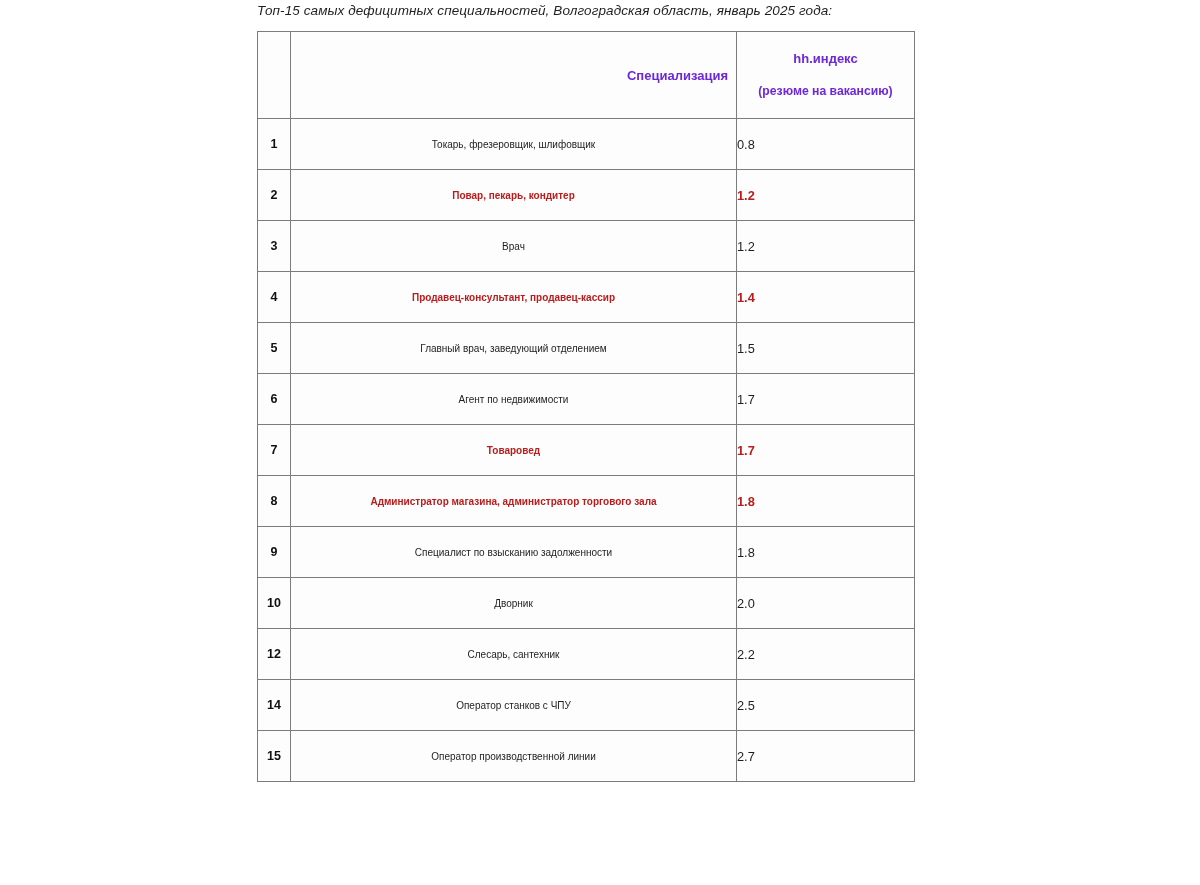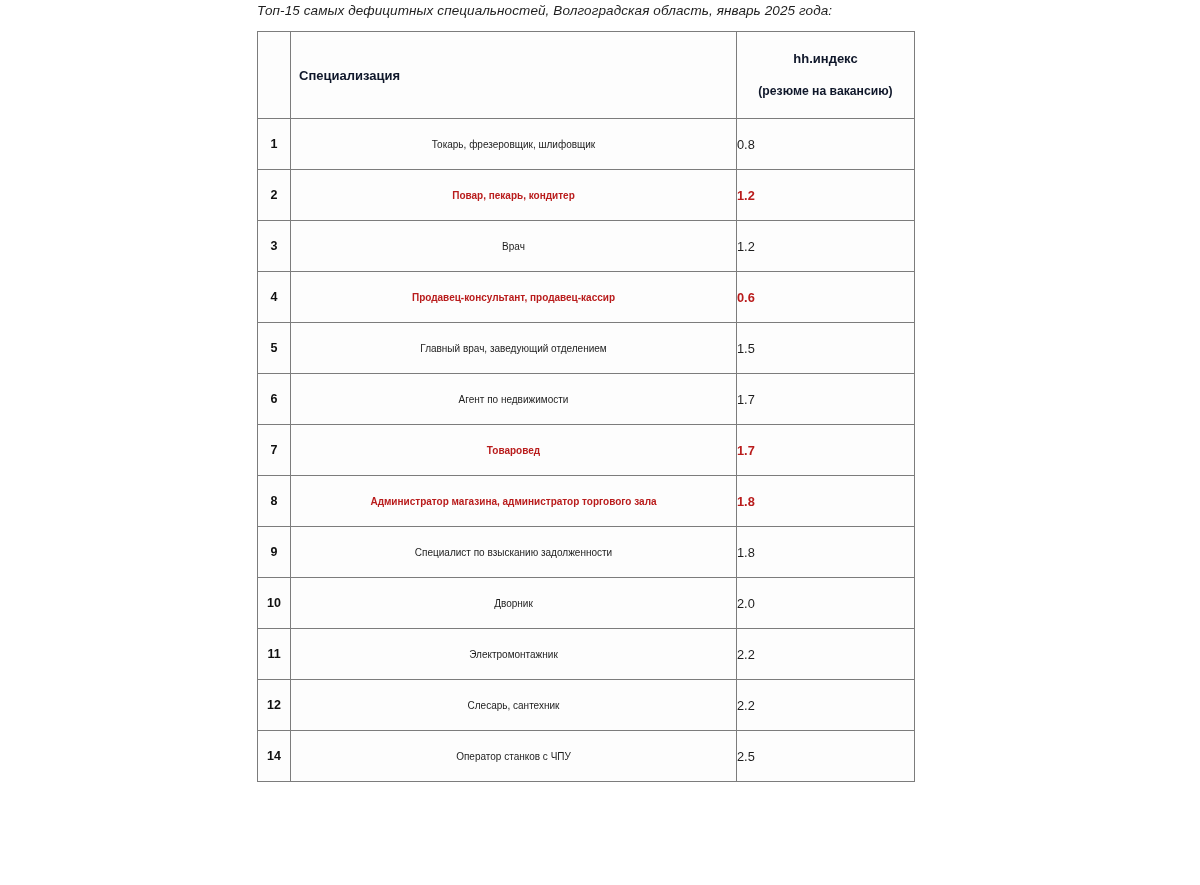--- a/index.html
+++ b/index.html
@@ -63,26 +63,26 @@
     background: #fdfdfd;
     padding: 0;
     vertical-align: middle;
   }
 
   
   thead th {
     height: 86px;
     font-size: 13px;
     font-weight: bold;
-    color: #0f172a;
+    color: #6d28d9;
     text-align: center;
   }
   thead th.h-num { }
   thead th.h-spec {
-    text-align: left;
+    text-align: right;
     padding: 0 8px;
   }
   thead th.h-val {
     padding: 0 6px;
     line-height: 1.15;
   }
   .h-val-line1 {
     display: block;
     margin-bottom: 17px;
     font-size: 13px;
@@ -159,21 +159,21 @@
             <td class="cell-val">1.2</td>
           </tr>
           <tr>
             <td class="cell-num">3</td>
             <td class="cell-spec">Врач</td>
             <td class="cell-val">1.2</td>
           </tr>
           <tr class="is-bold">
             <td class="cell-num">4</td>
             <td class="cell-spec">Продавец-консультант, продавец-кассир</td>
-            <td class="cell-val">0.6</td>
+            <td class="cell-val">1.4</td>
           </tr>
           <tr>
             <td class="cell-num">5</td>
             <td class="cell-spec">Главный врач, заведующий отделением</td>
             <td class="cell-val">1.5</td>
           </tr>
           <tr>
             <td class="cell-num">6</td>
             <td class="cell-spec">Агент по недвижимости</td>
             <td class="cell-val">1.7</td>
@@ -192,31 +192,31 @@
             <td class="cell-num">9</td>
             <td class="cell-spec">Специалист по взысканию задолженности</td>
             <td class="cell-val">1.8</td>
           </tr>
           <tr>
             <td class="cell-num">10</td>
             <td class="cell-spec">Дворник</td>
             <td class="cell-val">2.0</td>
           </tr>
           <tr>
-            <td class="cell-num">11</td>
-            <td class="cell-spec">Электромонтажник</td>
-            <td class="cell-val">2.2</td>
-          </tr>
-          <tr>
             <td class="cell-num">12</td>
             <td class="cell-spec">Слесарь, сантехник</td>
             <td class="cell-val">2.2</td>
           </tr>
           <tr>
             <td class="cell-num">14</td>
             <td class="cell-spec">Оператор станков с ЧПУ</td>
             <td class="cell-val">2.5</td>
           </tr>
+          <tr>
+            <td class="cell-num">15</td>
+            <td class="cell-spec">Оператор производственной линии</td>
+            <td class="cell-val">2.7</td>
+          </tr>
         </tbody>
     </table>
   </div>
 
 </div>
 
 </body></html>

